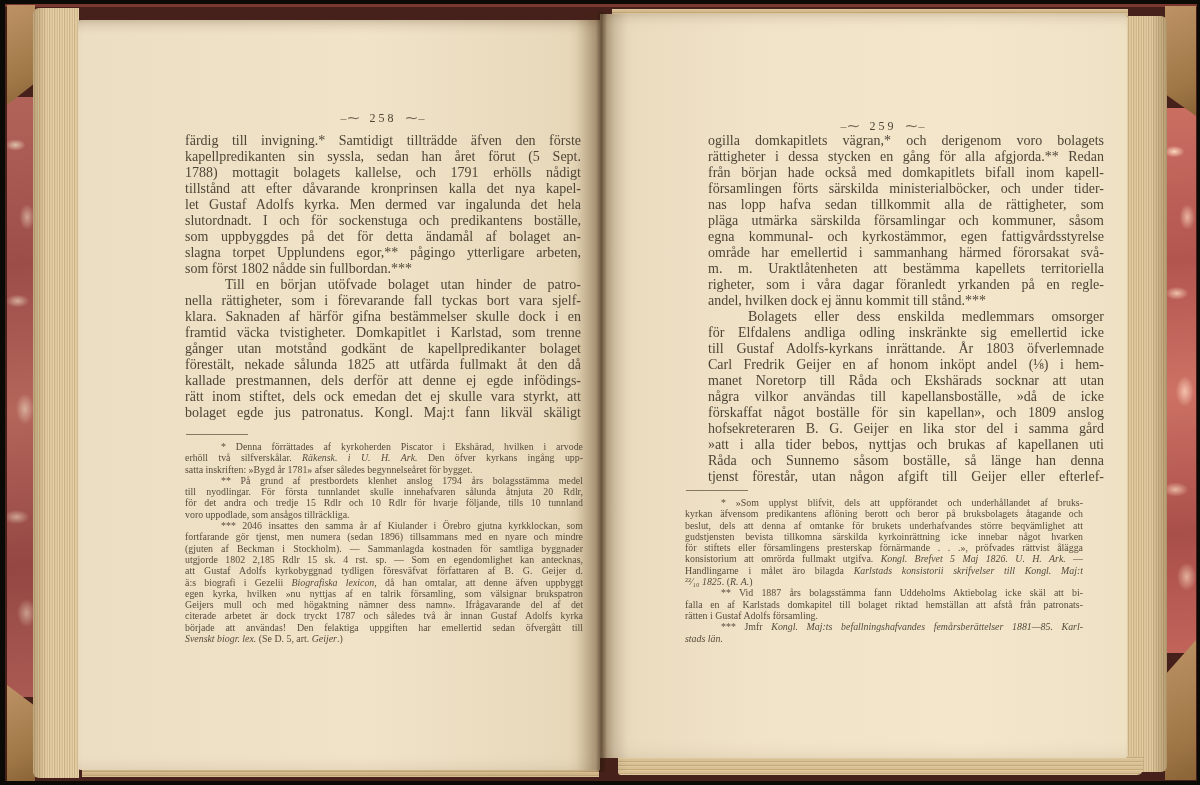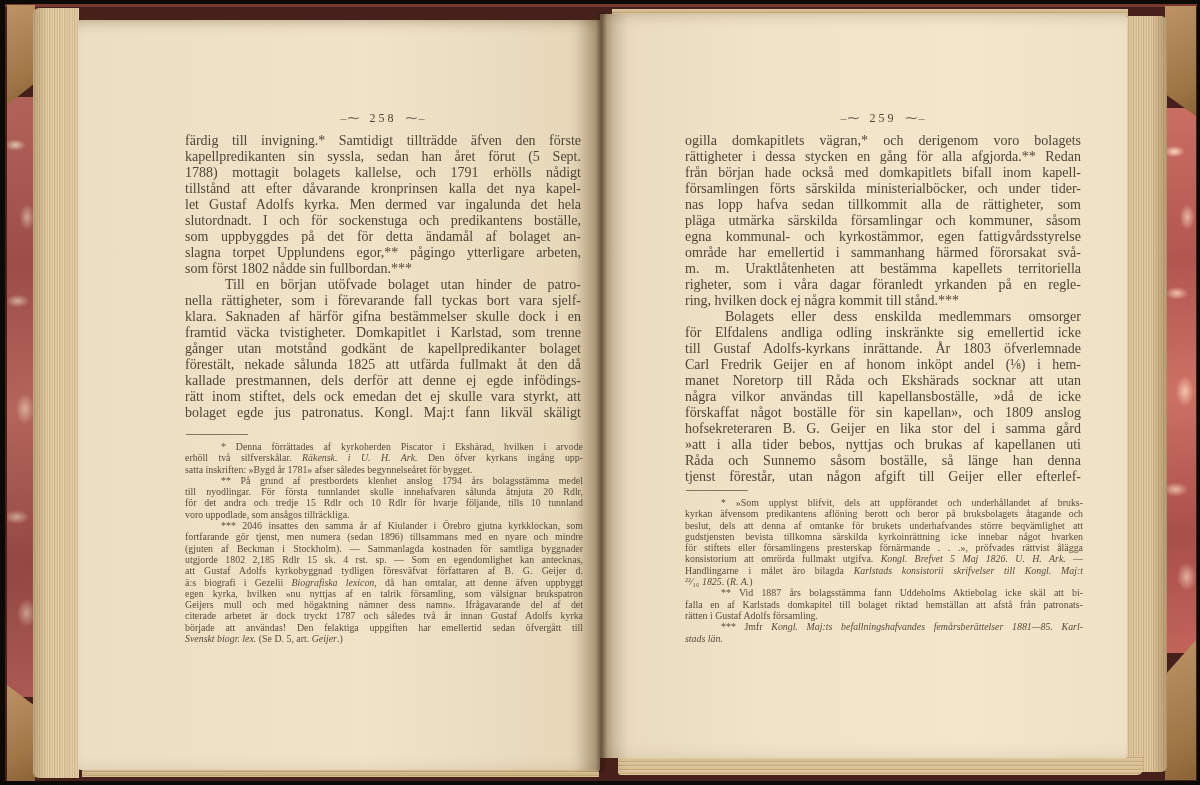--- a/index.html
+++ b/index.html
@@ -93,29 +93,29 @@
   }
 
   
   .runhead{
     position:absolute;top:110px;width:396px;text-align:center;
     color:var(--ink-light,#5d5243);font-size:13px;letter-spacing:1px;
   }
   .runhead .pagenum{font-size:12px;letter-spacing:3px;margin:0 9px;color:var(--ink,#4e4537);}
   .runhead .orn{font-size:12px;opacity:.85;}
   .runhead-left{left:185px;}
-  .runhead-right{left:685px;}
+  .runhead-right{left:685px;margin-top:8px;}
 
   .bodytext{
     position:absolute;top:133px;width:396px;
     font-size:14px;line-height:16px;color:var(--ink,#4e4537);
     text-rendering:optimizeLegibility;
   }
   .bodytext-left{left:185px;}
-  .bodytext-right{left:685px;}
+  .bodytext-right{left:708px;}
 
   .body-line{height:16px;overflow:hidden;text-align:justify;text-align-last:justify;}
   .body-line.endline{text-align-last:left;}
   .body-line.indent{text-indent:40px;}
 
   .fnrule{position:absolute;width:62px;border-top:1px solid var(--rule,#6a5d4c);opacity:.8;}
   .fnrule-left{left:186px;top:434px;}
   .fnrule-right{left:686px;top:490px;}
 
   .footnotes{
@@ -211,21 +211,21 @@
       <div class="body-line">ogilla domkapitlets vägran,* och derigenom voro bolagets</div>
       <div class="body-line">rättigheter i dessa stycken en gång för alla afgjorda.**  Redan</div>
       <div class="body-line">från början hade också med domkapitlets bifall inom kapell-</div>
       <div class="body-line">församlingen förts särskilda ministerialböcker, och under tider-</div>
       <div class="body-line">nas lopp hafva sedan tillkommit alla de rättigheter, som</div>
       <div class="body-line">pläga utmärka särskilda församlingar och kommuner, såsom</div>
       <div class="body-line">egna kommunal- och kyrkostämmor, egen fattigvårdsstyrelse</div>
       <div class="body-line">område har emellertid i sammanhang härmed förorsakat svå-</div>
       <div class="body-line">m. m.  Uraktlåtenheten att bestämma kapellets territoriella</div>
       <div class="body-line">righeter, som i våra dagar föranledt yrkanden på en regle-</div>
-      <div class="body-line endline">ring, hvilken dock ej några kommit till stånd.***</div>
+      <div class="body-line endline">andel, hvilken dock ej ännu kommit till stånd.***</div>
       <div class="body-line indent">Bolagets eller dess enskilda medlemmars omsorger</div>
       <div class="body-line">för Elfdalens andliga odling inskränkte sig emellertid icke</div>
       <div class="body-line">till Gustaf Adolfs-kyrkans inrättande.  År 1803 öfverlemnade</div>
       <div class="body-line">Carl Fredrik Geijer en af honom inköpt andel (⅛) i hem-</div>
       <div class="body-line">manet Noretorp till Råda och Ekshärads socknar att utan</div>
       <div class="body-line">några vilkor användas till kapellansboställe, »då de icke</div>
       <div class="body-line">förskaffat något boställe för sin kapellan», och 1809 anslog</div>
       <div class="body-line">hofsekreteraren B. G. Geijer en lika stor del i samma gård</div>
       <div class="body-line">»att i alla tider bebos, nyttjas och brukas af kapellanen uti</div>
       <div class="body-line">Råda och Sunnemo såsom boställe, så länge han denna</div>

